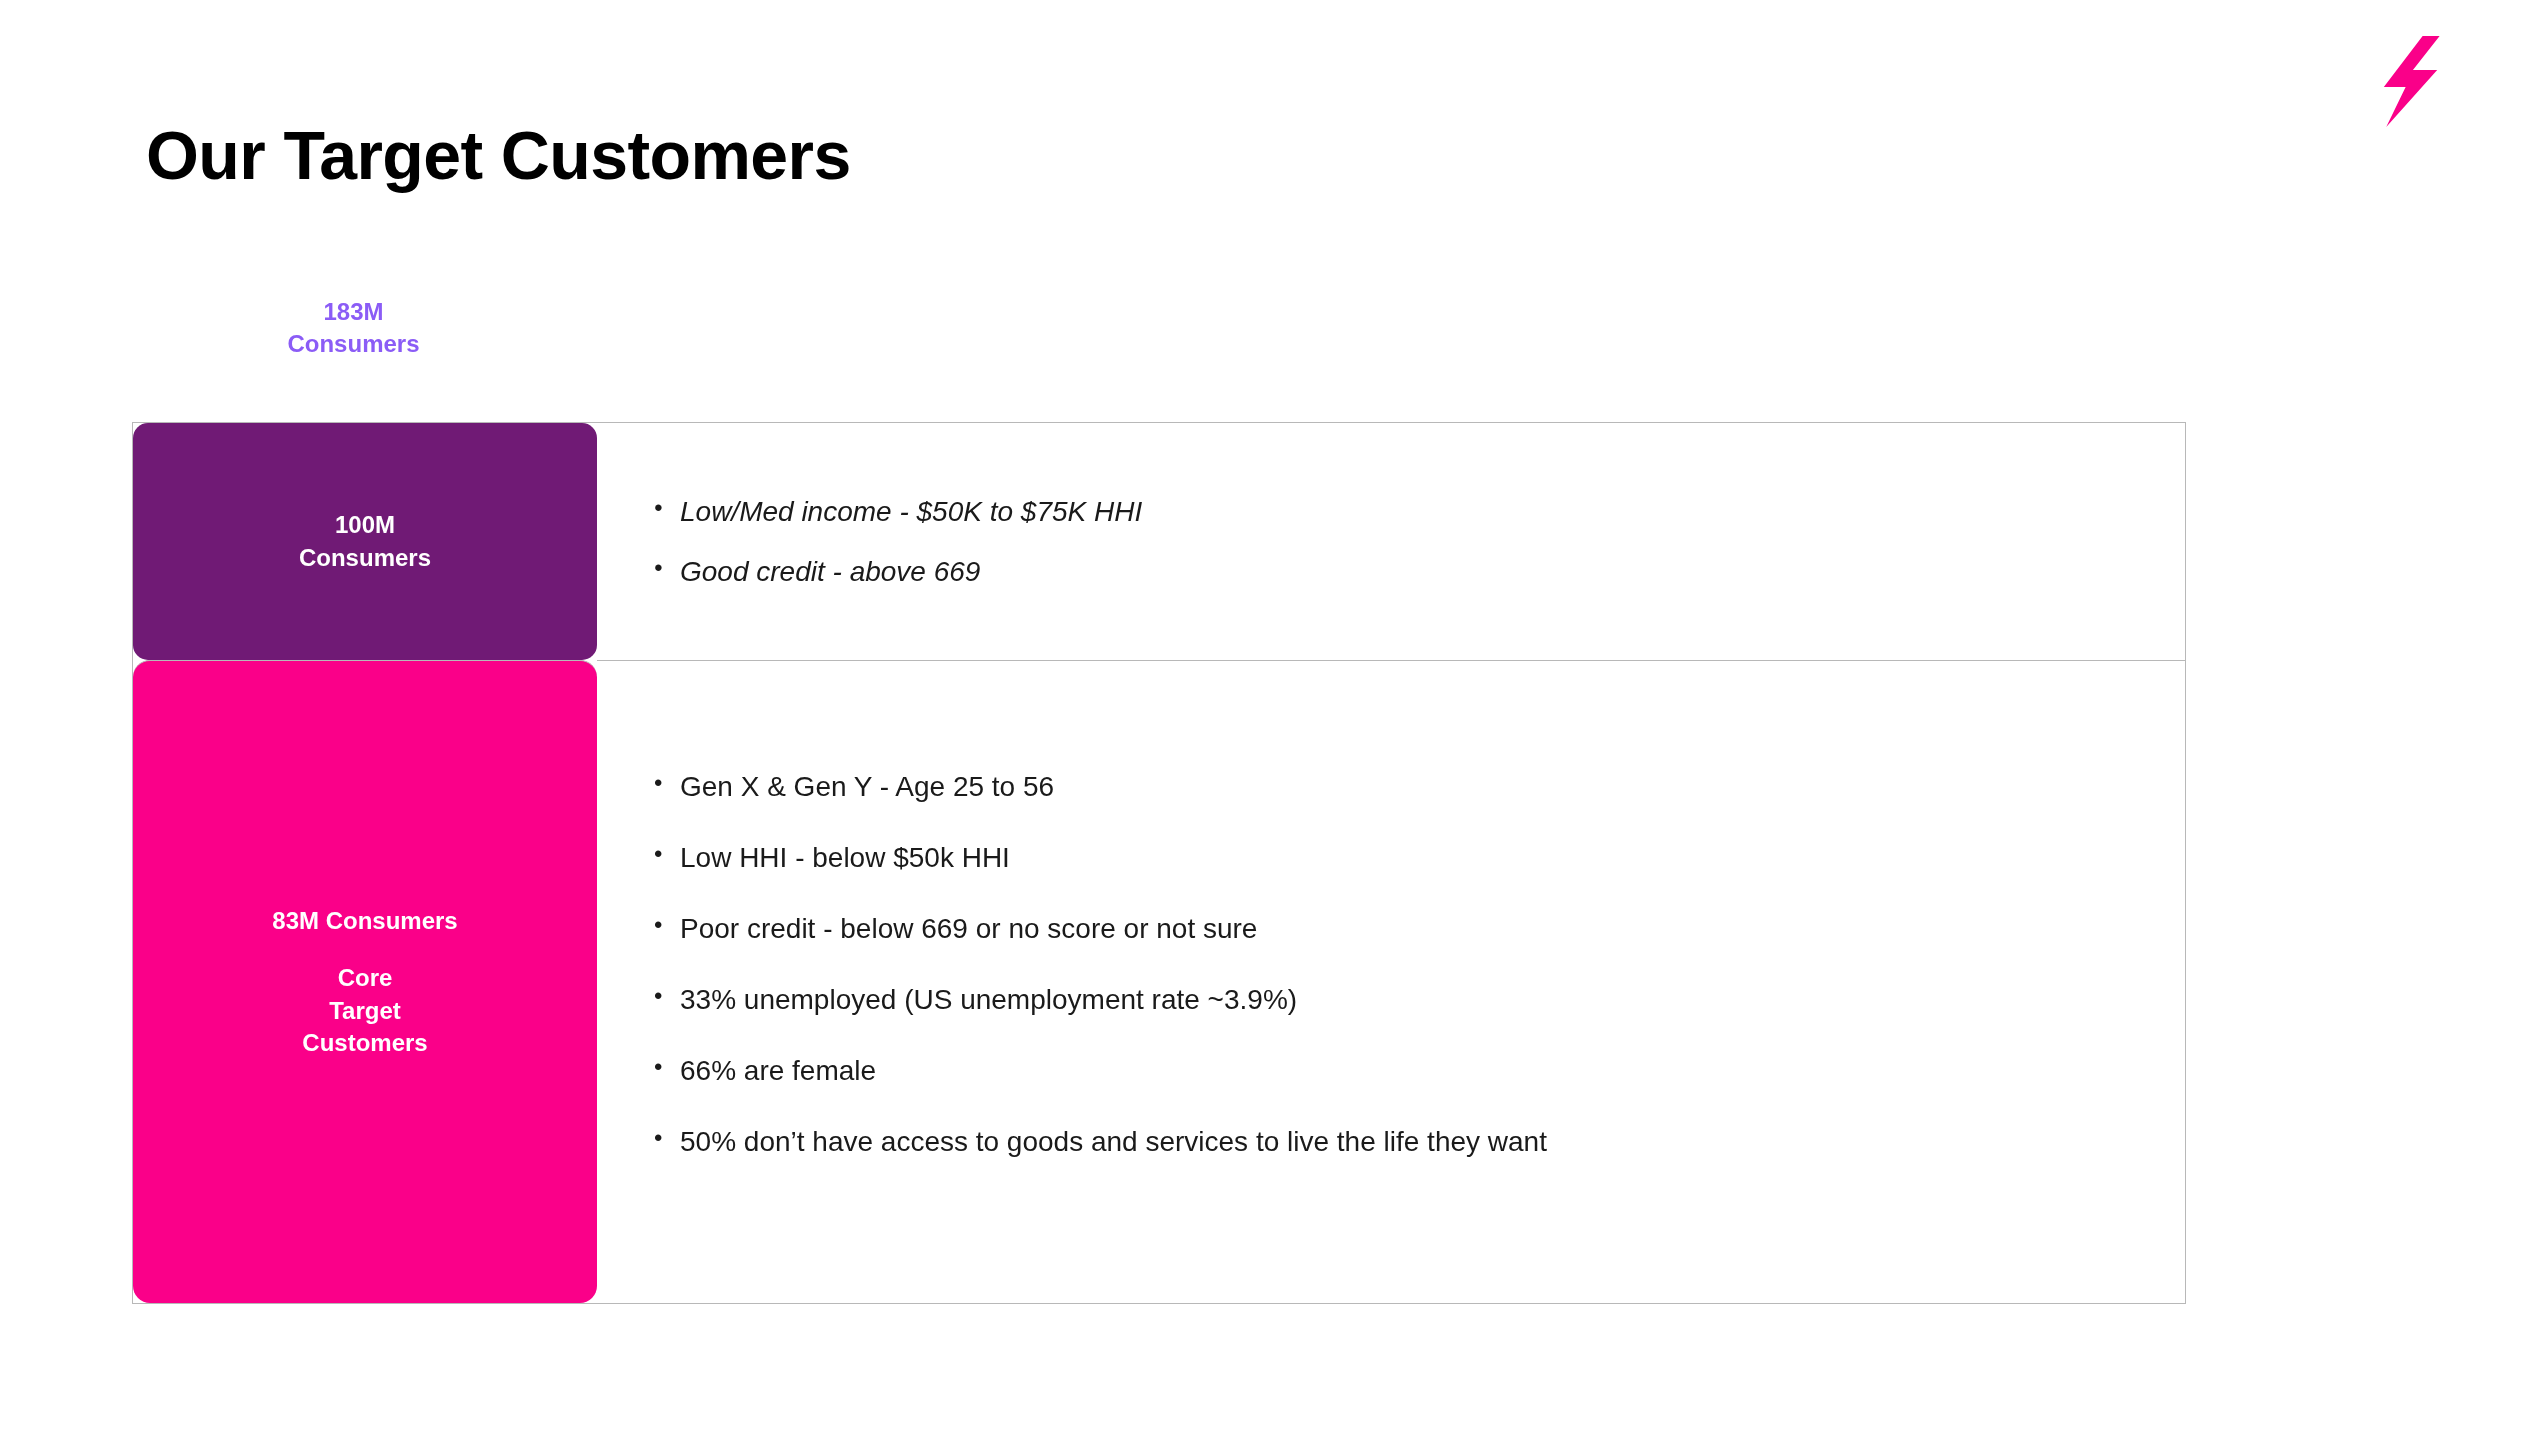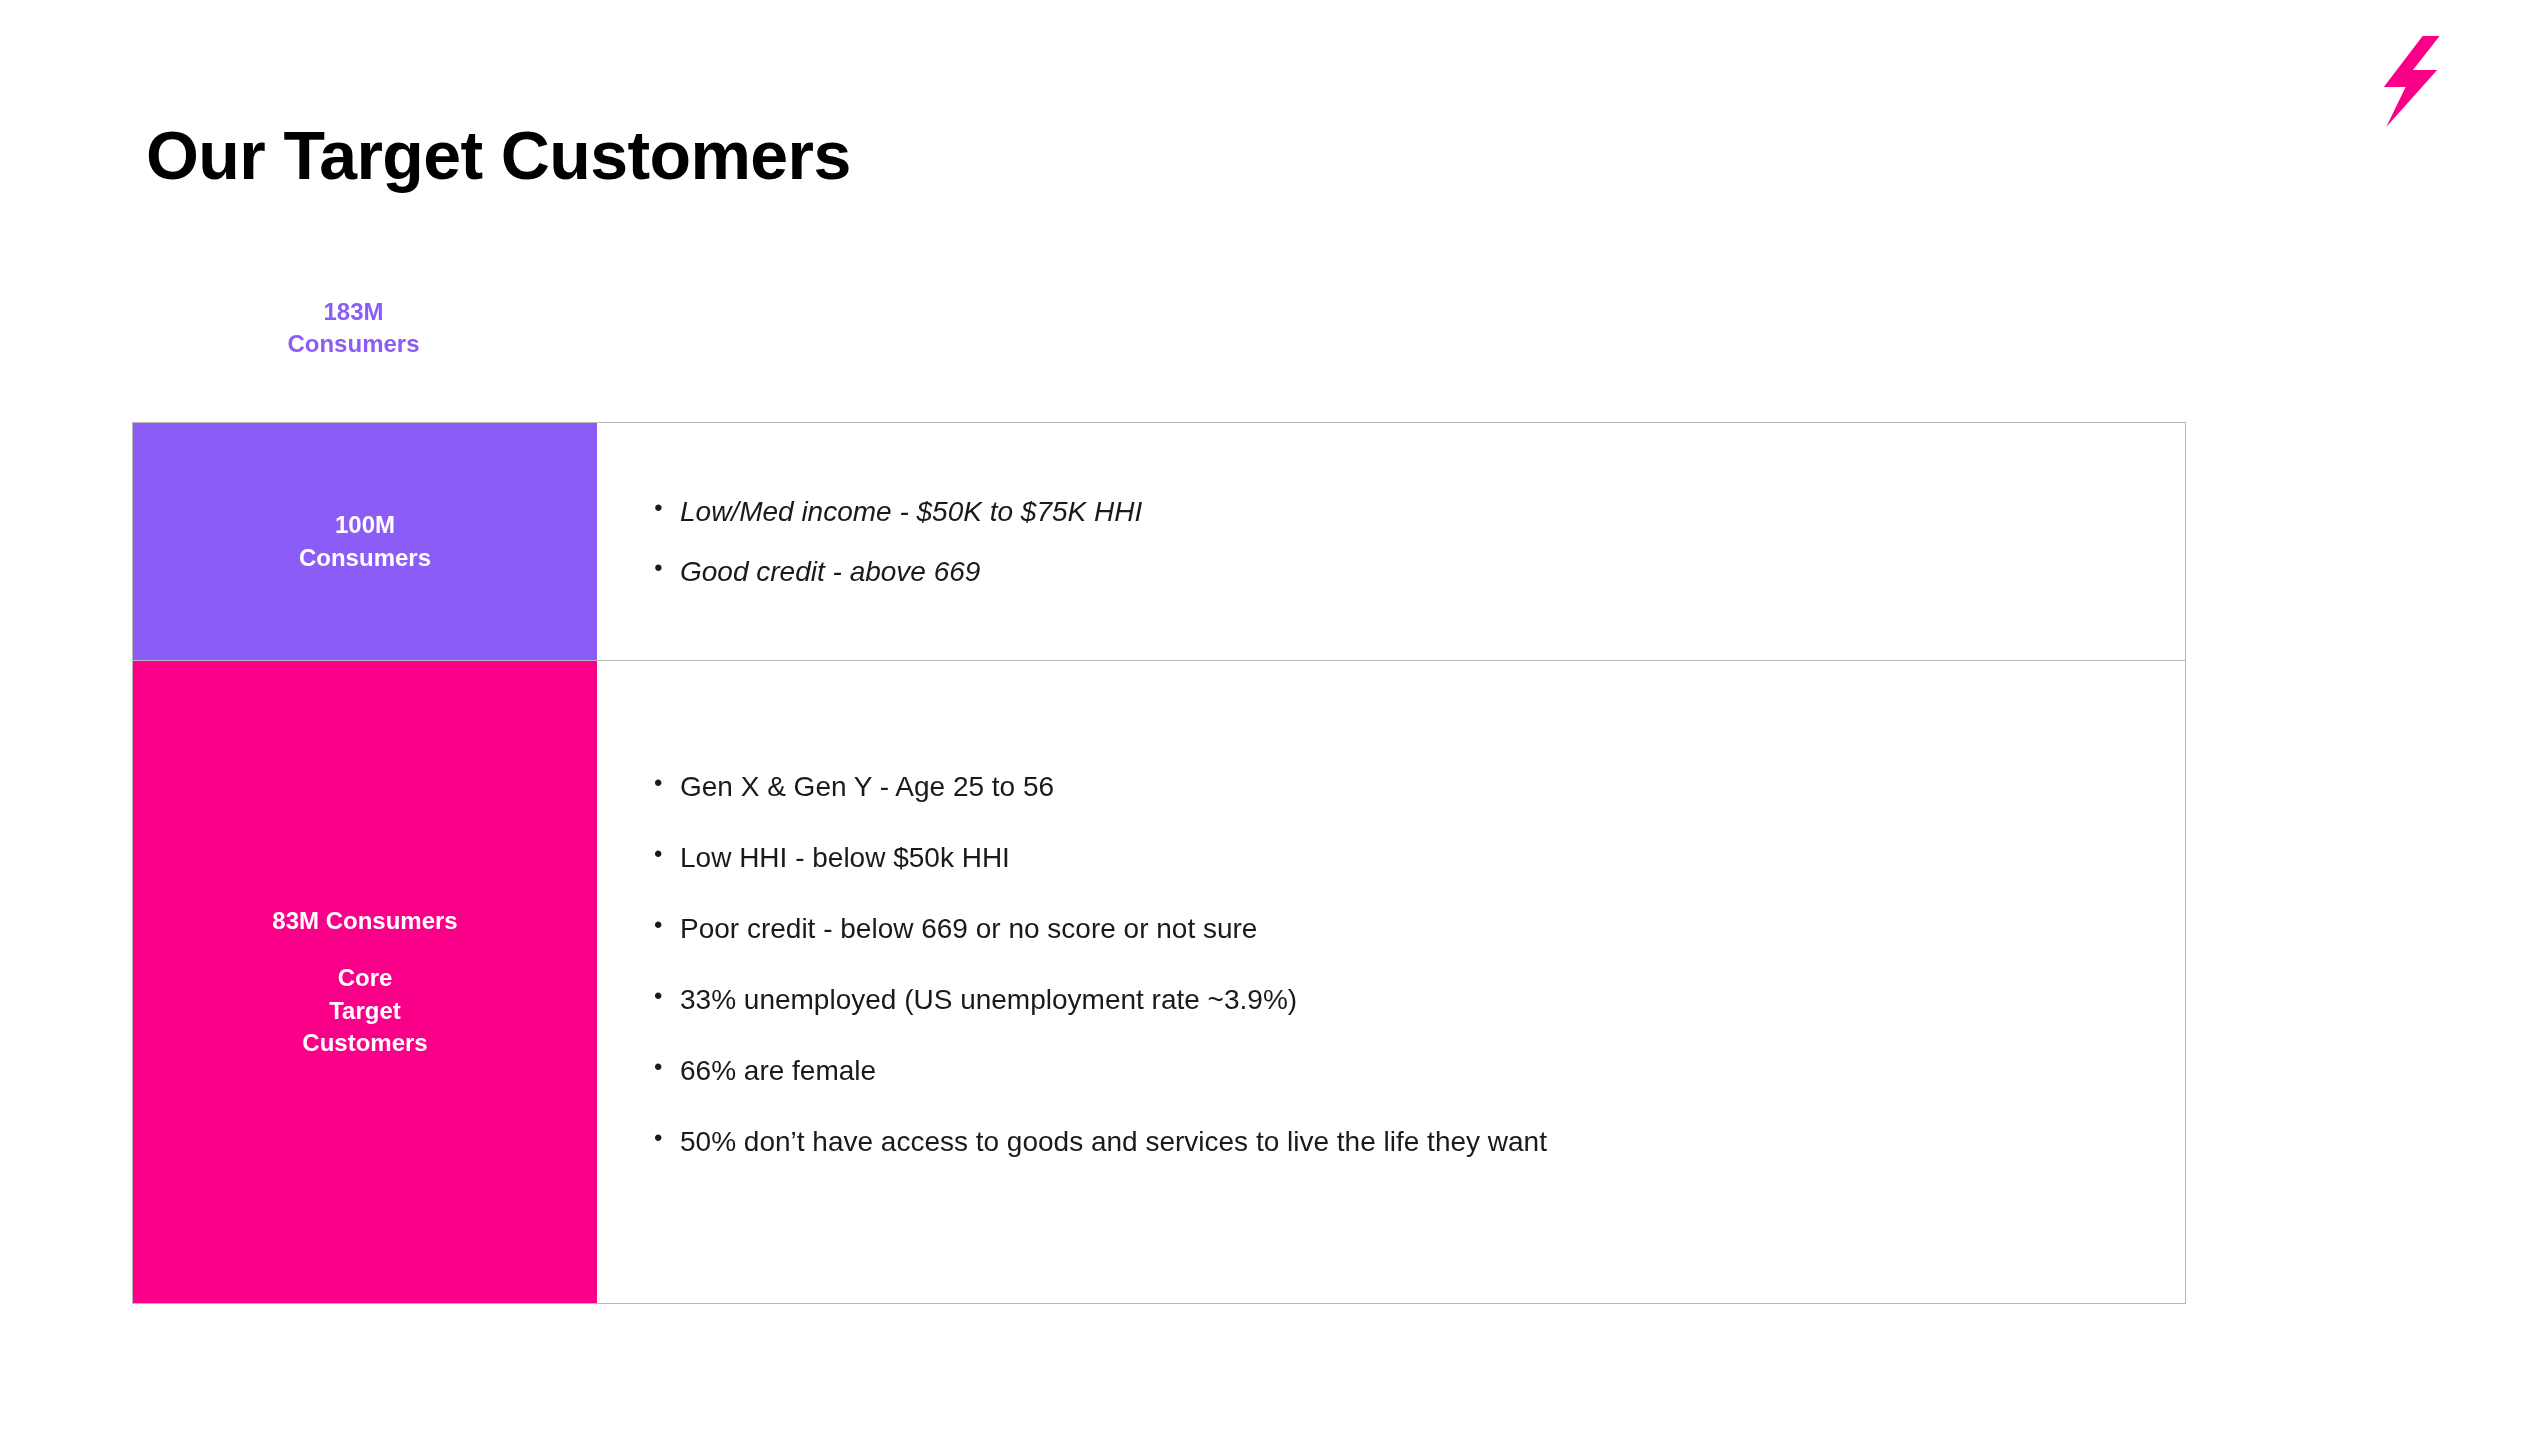--- a/index.html
+++ b/index.html
@@ -74,22 +74,22 @@
     display: flex;
     align-items: center;
     justify-content: center;
     text-align: center;
     color: #ffffff;
     font-weight: bold;
     font-size: 24px;
     line-height: 1.35;
     box-sizing: border-box;
   }
-  .label-cell.grey { background: #8b5cf6; }
-  .label-cell.pink { background: #fa0089; }
+  .label-cell.grey { background: #701a75; border-radius: 15px; }
+  .label-cell.pink { background: #fa0089; border-radius: 17px; }
 
   .content-cell {
     flex: 1 1 auto;
     box-sizing: border-box;
     padding: 31px 36px 31px 46px;
     display: flex;
     flex-direction: column;
     justify-content: center;
   }
   .row-grey .content-cell { min-height: 237px; font-style: italic; }

